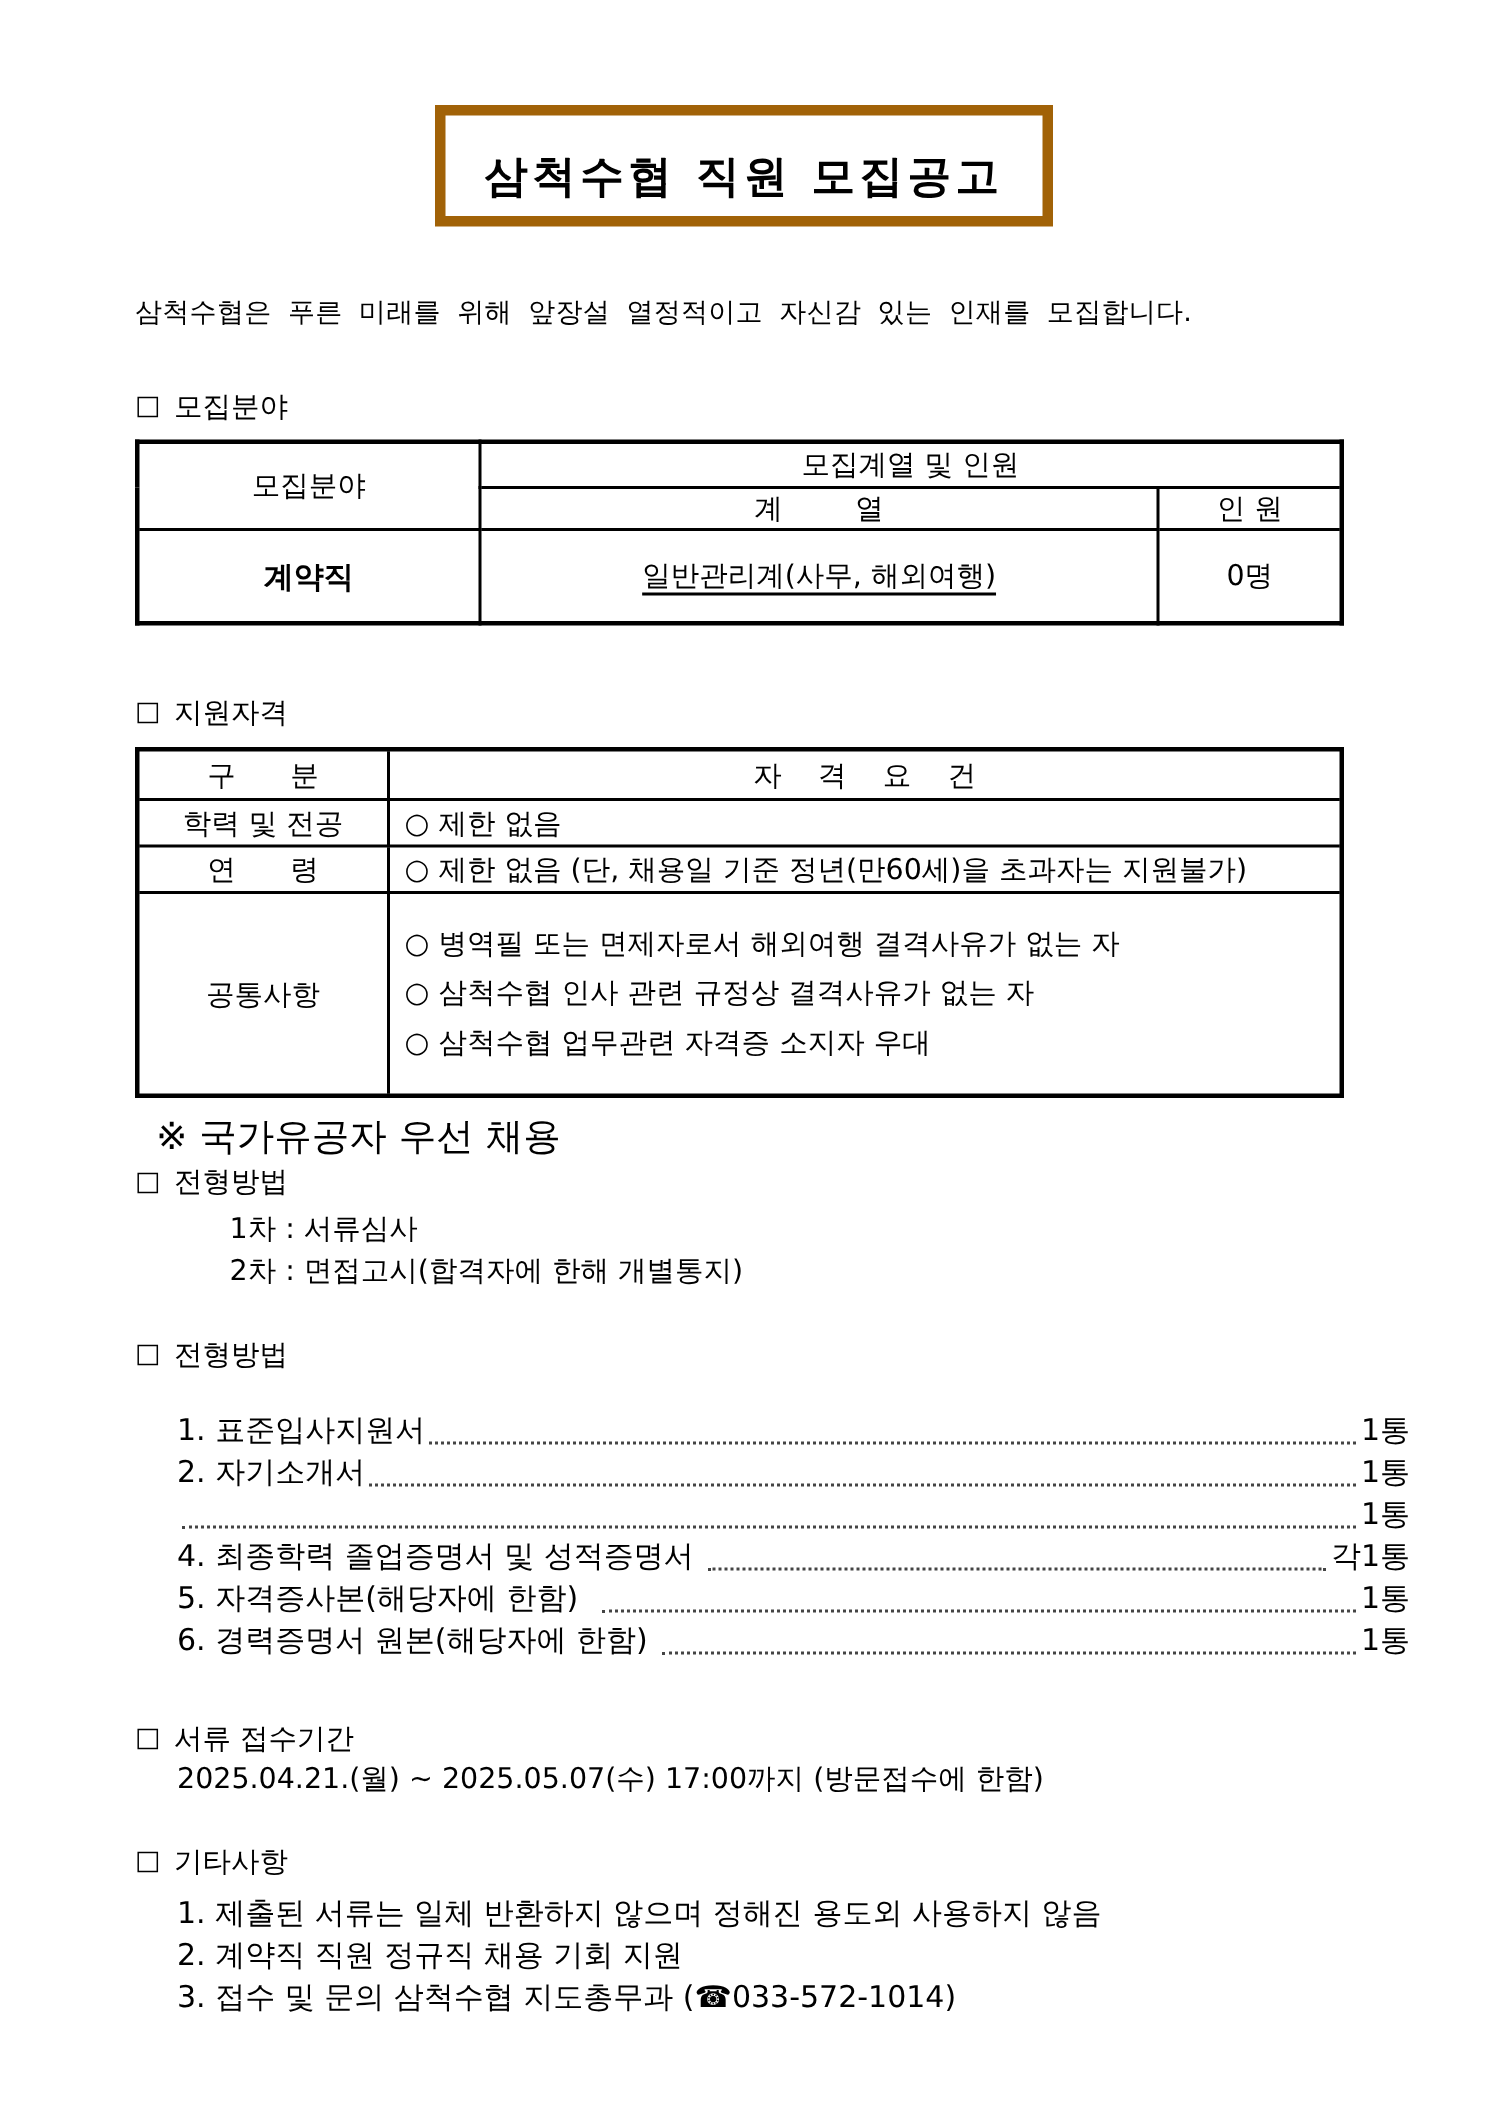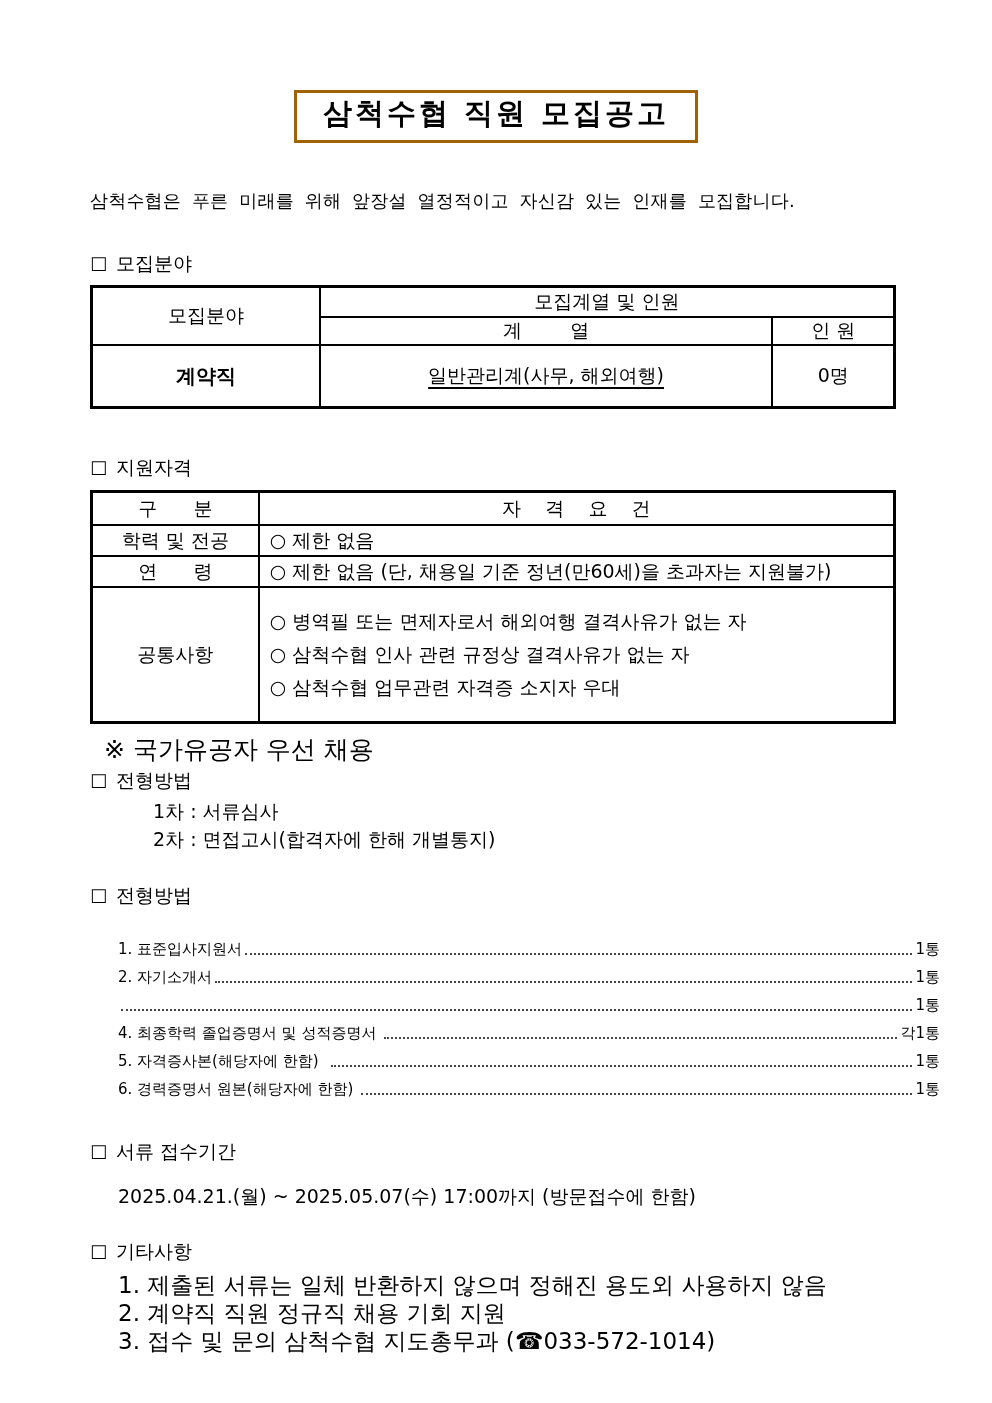--- a/index.html
+++ b/index.html
@@ -11,23 +11,23 @@
     font-family: "DejaVu Sans", "Liberation Sans", sans-serif;
     position: relative;
     margin: 0 auto;
     overflow: hidden;
   }
   .content { padding: 0 52px 0 90px; }
 
   
   .title-box {
     width: fit-content;
-    margin: 90px auto 0 auto;
-    border: 3px solid #a16207;
-    padding: 1px 26px 6px 26px;
+    margin: 70px auto 0 auto;
+    border: 7px solid #a16207;
+    padding: 21px 26px 6px 26px;
   }
   .title-box h1 {
     margin: 0;
     font-size: 29px;
     font-weight: bold;
     letter-spacing: 3px;
     white-space: pre;
   }
 
   .intro {
@@ -82,34 +82,34 @@
   .note {
     margin: 14px 0 0 14px;
     font-size: 25px;
     line-height: 24px;
   }
   .sec-heading.tight { margin-top: 6px; }
 
   .steps { margin: 5px 0 0 28px; font-size: 19px; }
   .steps div { line-height: 28px; margin-left: 35px; }
 
-  .doc-list { margin: 30px 0 0 28px; font-size: 15px; }
+  .doc-list { margin: 30px 0 0 28px; font-size: 20px; }
   .doc-row { display: flex; align-items: flex-end; height: 28px; }
   .doc-row .lbl { white-space: pre; }
   .doc-row .leader {
     flex: 1;
     border-bottom: 2px dotted #444;
     margin: 0 3px 4px 3px;
     min-width: 20px;
   }
   .doc-row .cnt { white-space: pre; }
 
-  .date-line { margin: 20px 0 0 28px; font-size: 19px; line-height: 26px; }
-
-  .etc-list { margin: 8px 0 0 28px; font-size: 23px; }
+  .date-line { margin: 2px 0 0 28px; font-size: 19px; line-height: 26px; }
+
+  .etc-list { margin: 8px 0 0 28px; font-size: 20px; }
   .etc-list div { line-height: 28px; }
 
   .mt-sel  { margin-top: 30px; }
   .mt-docs { margin-top: 24px; }
   .mt-etc { margin-top: 30px; }
 </style>
 </head>
 <body>
 
 <div class="page">

